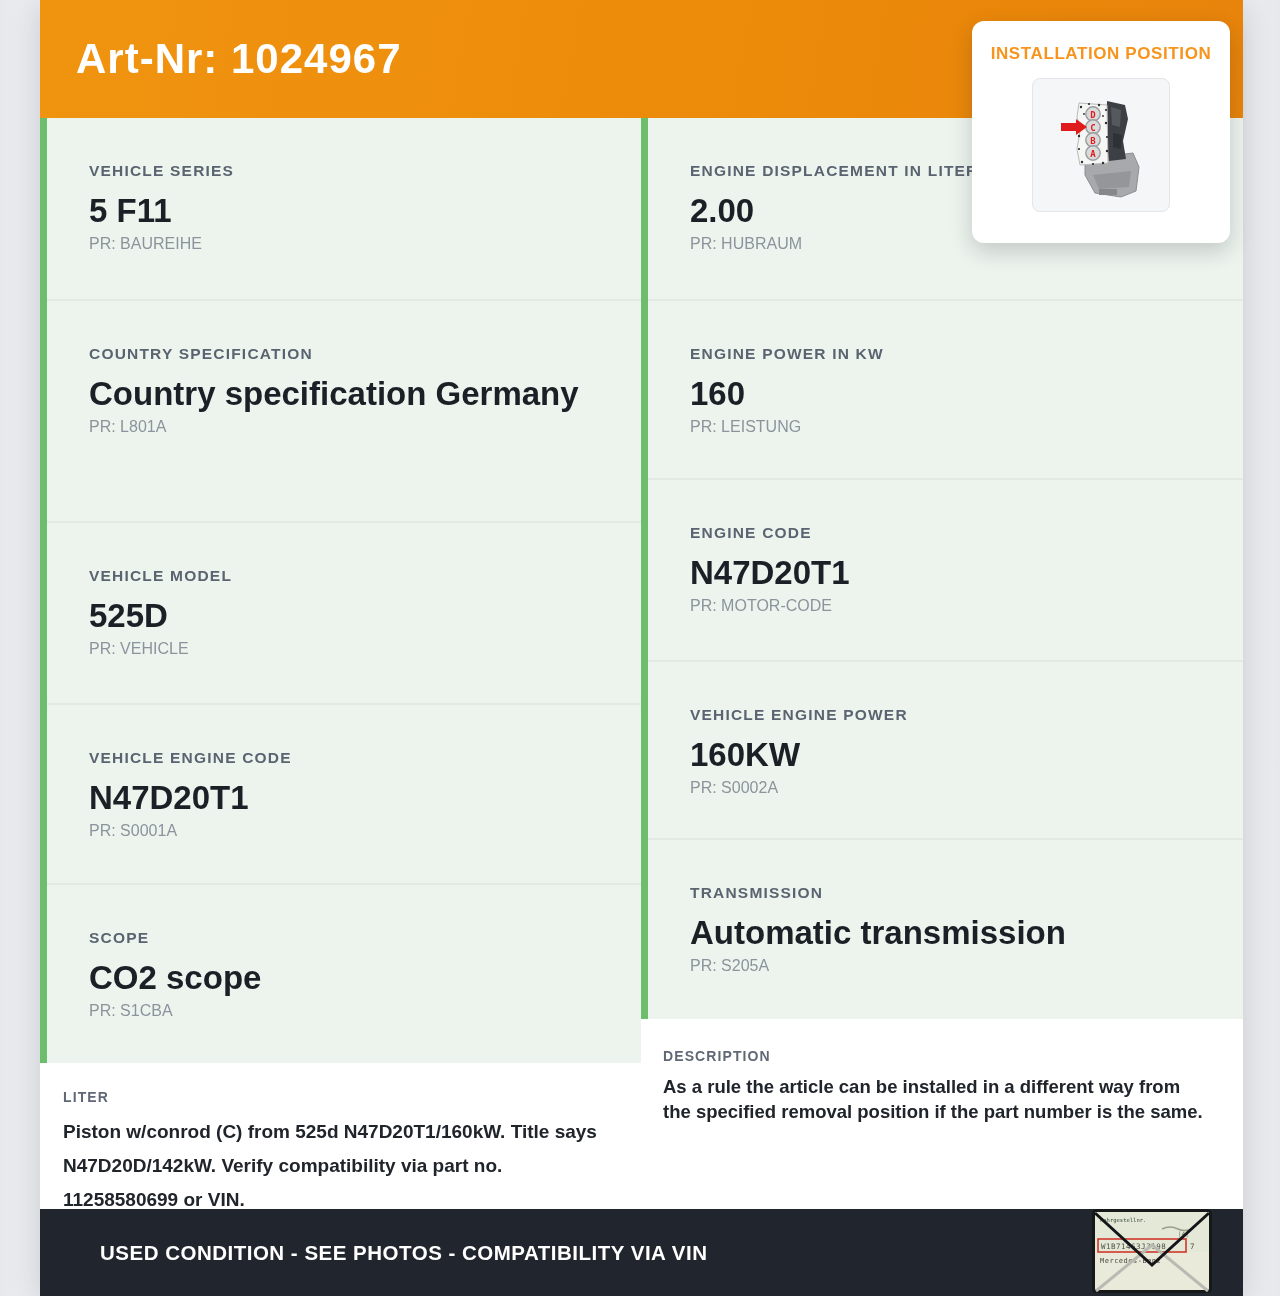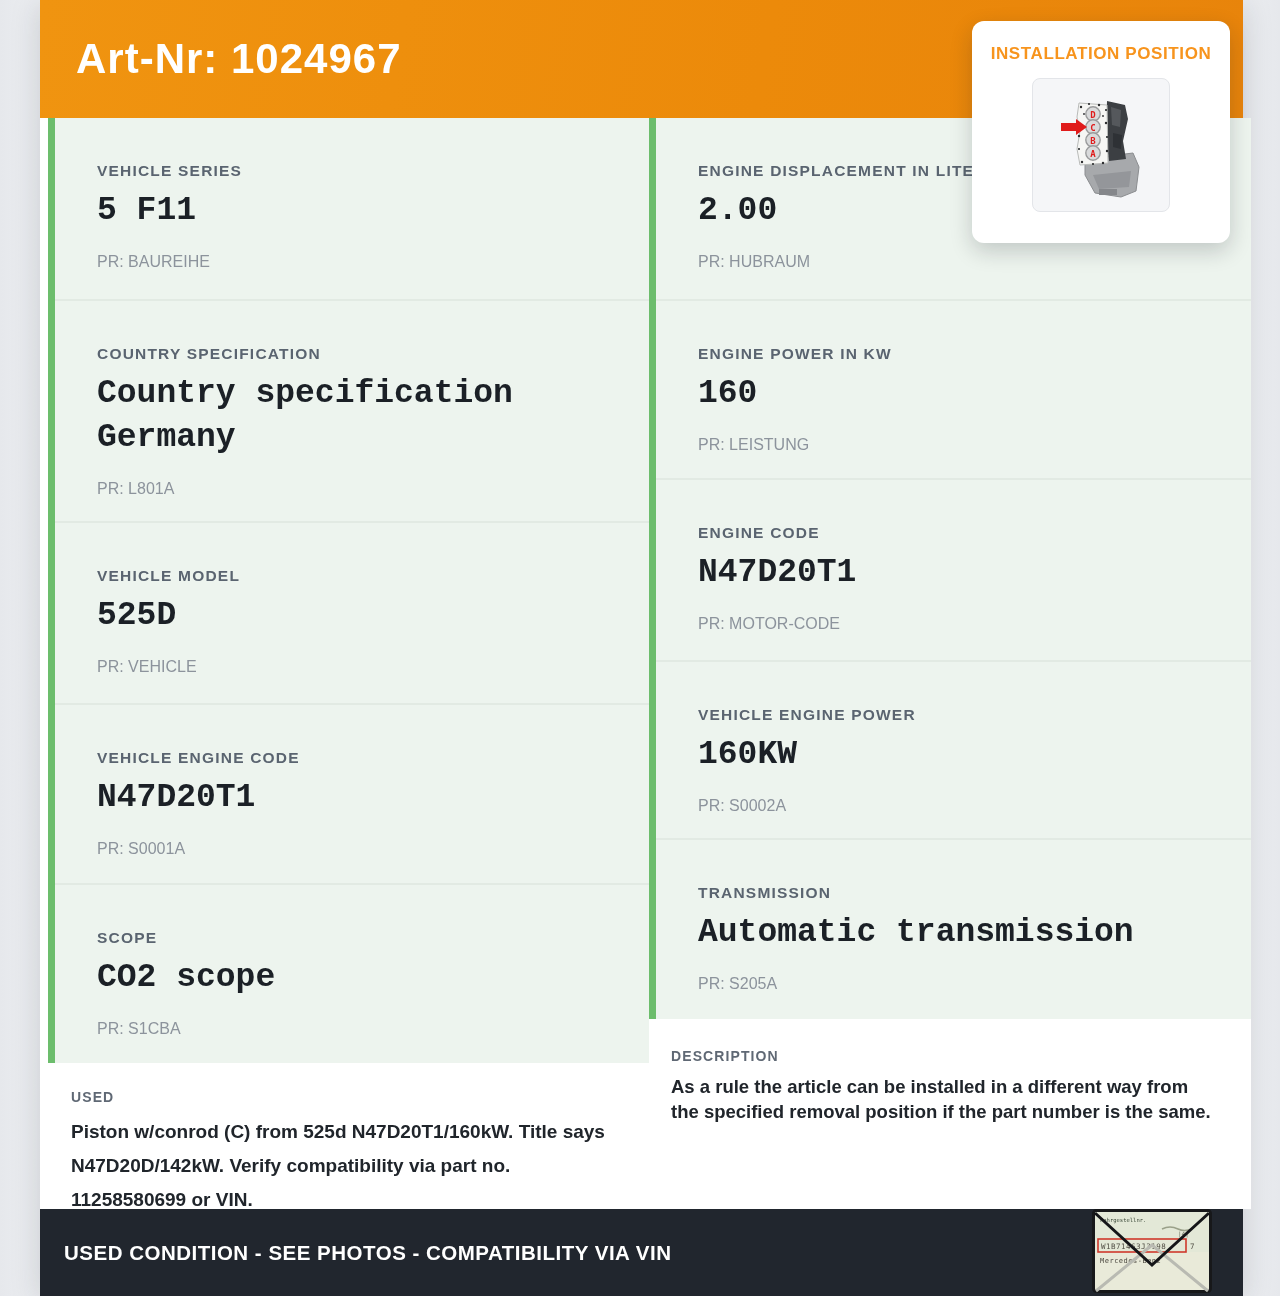--- a/index.html
+++ b/index.html
@@ -10,41 +10,41 @@
   
   .header{height:118px;flex:0 0 118px;background:linear-gradient(100deg,#f09410 0%,#ec8a0a 60%,#e8840b 100%);display:flex;align-items:center;padding-left:36px;box-sizing:border-box;}
   .header-title{font-size:42px;font-weight:800;color:#ffffff;letter-spacing:1px;}
 
   
   .install-card{position:absolute;top:21px;right:13px;width:258px;height:222px;background:#ffffff;border-radius:12px;box-shadow:0 8px 22px rgba(20,25,35,.20);text-align:center;z-index:5;}
   .install-title{margin-top:23px;font-size:17px;font-weight:800;color:#f7941d;letter-spacing:.6px;}
   .install-imgbox{margin:14px auto 0;width:138px;height:134px;background:#f5f6f8;border:1px solid #e3e5e9;border-radius:8px;box-sizing:border-box;overflow:hidden;}
 
   
-  .main{flex:1 1 auto;display:flex;padding-left:8px;}
+  .main{flex:1 1 auto;display:flex;}
   .col{display:flex;flex-direction:column;}
   .col-left{width:601px;}
   .col-right{width:602px;}
   .stack{border-left:7px solid #6cbd6c;background:#edf4ee;box-sizing:border-box;}
   .spec{box-sizing:border-box;padding:44px 20px 0 42px;border-bottom:2px solid #e2eae3;}
   .spec:last-child{border-bottom:none;}
   .spec-label{font-size:15.5px;font-weight:700;color:#5a6470;letter-spacing:1.2px;}
-  .spec-value{margin-top:9px;font-size:33px;font-weight:700;color:#1b2026;line-height:44px;max-width:520px;font-family:Liberation Mono, monospace;}
-  .spec-pr{margin-top:20px;font-size:16px;color:#8c939c;}
+  .spec-value{margin-top:9px;font-size:33px;font-weight:700;color:#1b2026;line-height:44px;max-width:520px;}
+  .spec-pr{margin-top:2px;font-size:16px;color:#8c939c;}
 
   .white-card{background:#ffffff;box-sizing:border-box;}
   .fits{height:146px;padding:26px 48px 0 23px;}
   .desc{height:190px;padding:29px 52px 0 22px;}
   .mini-label{font-size:14px;font-weight:700;color:#5f6874;letter-spacing:1.1px;}
   .body-text{margin-top:10px;font-size:19px;font-weight:700;color:#20252b;line-height:34px;}
   .fits .body-text{width:548px;}
   .desc .body-text{width:545px;font-size:18.5px;line-height:25px;}
 
   
-  .footer{height:87px;flex:0 0 87px;background:#21262e;display:flex;align-items:center;padding-left:24px;box-sizing:border-box;position:relative;}
+  .footer{height:87px;flex:0 0 87px;background:#21262e;display:flex;align-items:center;padding-left:60px;box-sizing:border-box;position:relative;}
   .footer-text{font-size:20.5px;font-weight:700;color:#ffffff;letter-spacing:.5px;}
   .stamp{position:absolute;right:31px;top:0;width:120px;height:84px;}
 
   svg text{font-family:"DejaVu Sans Mono",monospace;}
 </style>
 </head>
 <body>
 
 <div class="page">
   <div class="content">
@@ -126,21 +126,21 @@
             <div class="spec-value">N47D20T1</div>
             <div class="spec-pr">PR: S0001A</div>
           </div>
           <div class="spec" style="height:178px">
             <div class="spec-label">SCOPE</div>
             <div class="spec-value">CO2 scope</div>
             <div class="spec-pr">PR: S1CBA</div>
           </div>
         </div>
         <div class="white-card fits">
-          <div class="mini-label">USED</div>
+          <div class="mini-label">LITER</div>
           <div class="body-text">Piston w/conrod (C) from 525d N47D20T1/160kW. Title says N47D20D/142kW. Verify compatibility via part no. 11258580699 or VIN.</div>
         </div>
       </div>
 
       <div class="col col-right">
         <div class="stack">
           <div class="spec" style="height:183px">
             <div class="spec-label">ENGINE DISPLACEMENT IN LITER</div>
             <div class="spec-value">2.00</div>
             <div class="spec-pr">PR: HUBRAUM</div>

